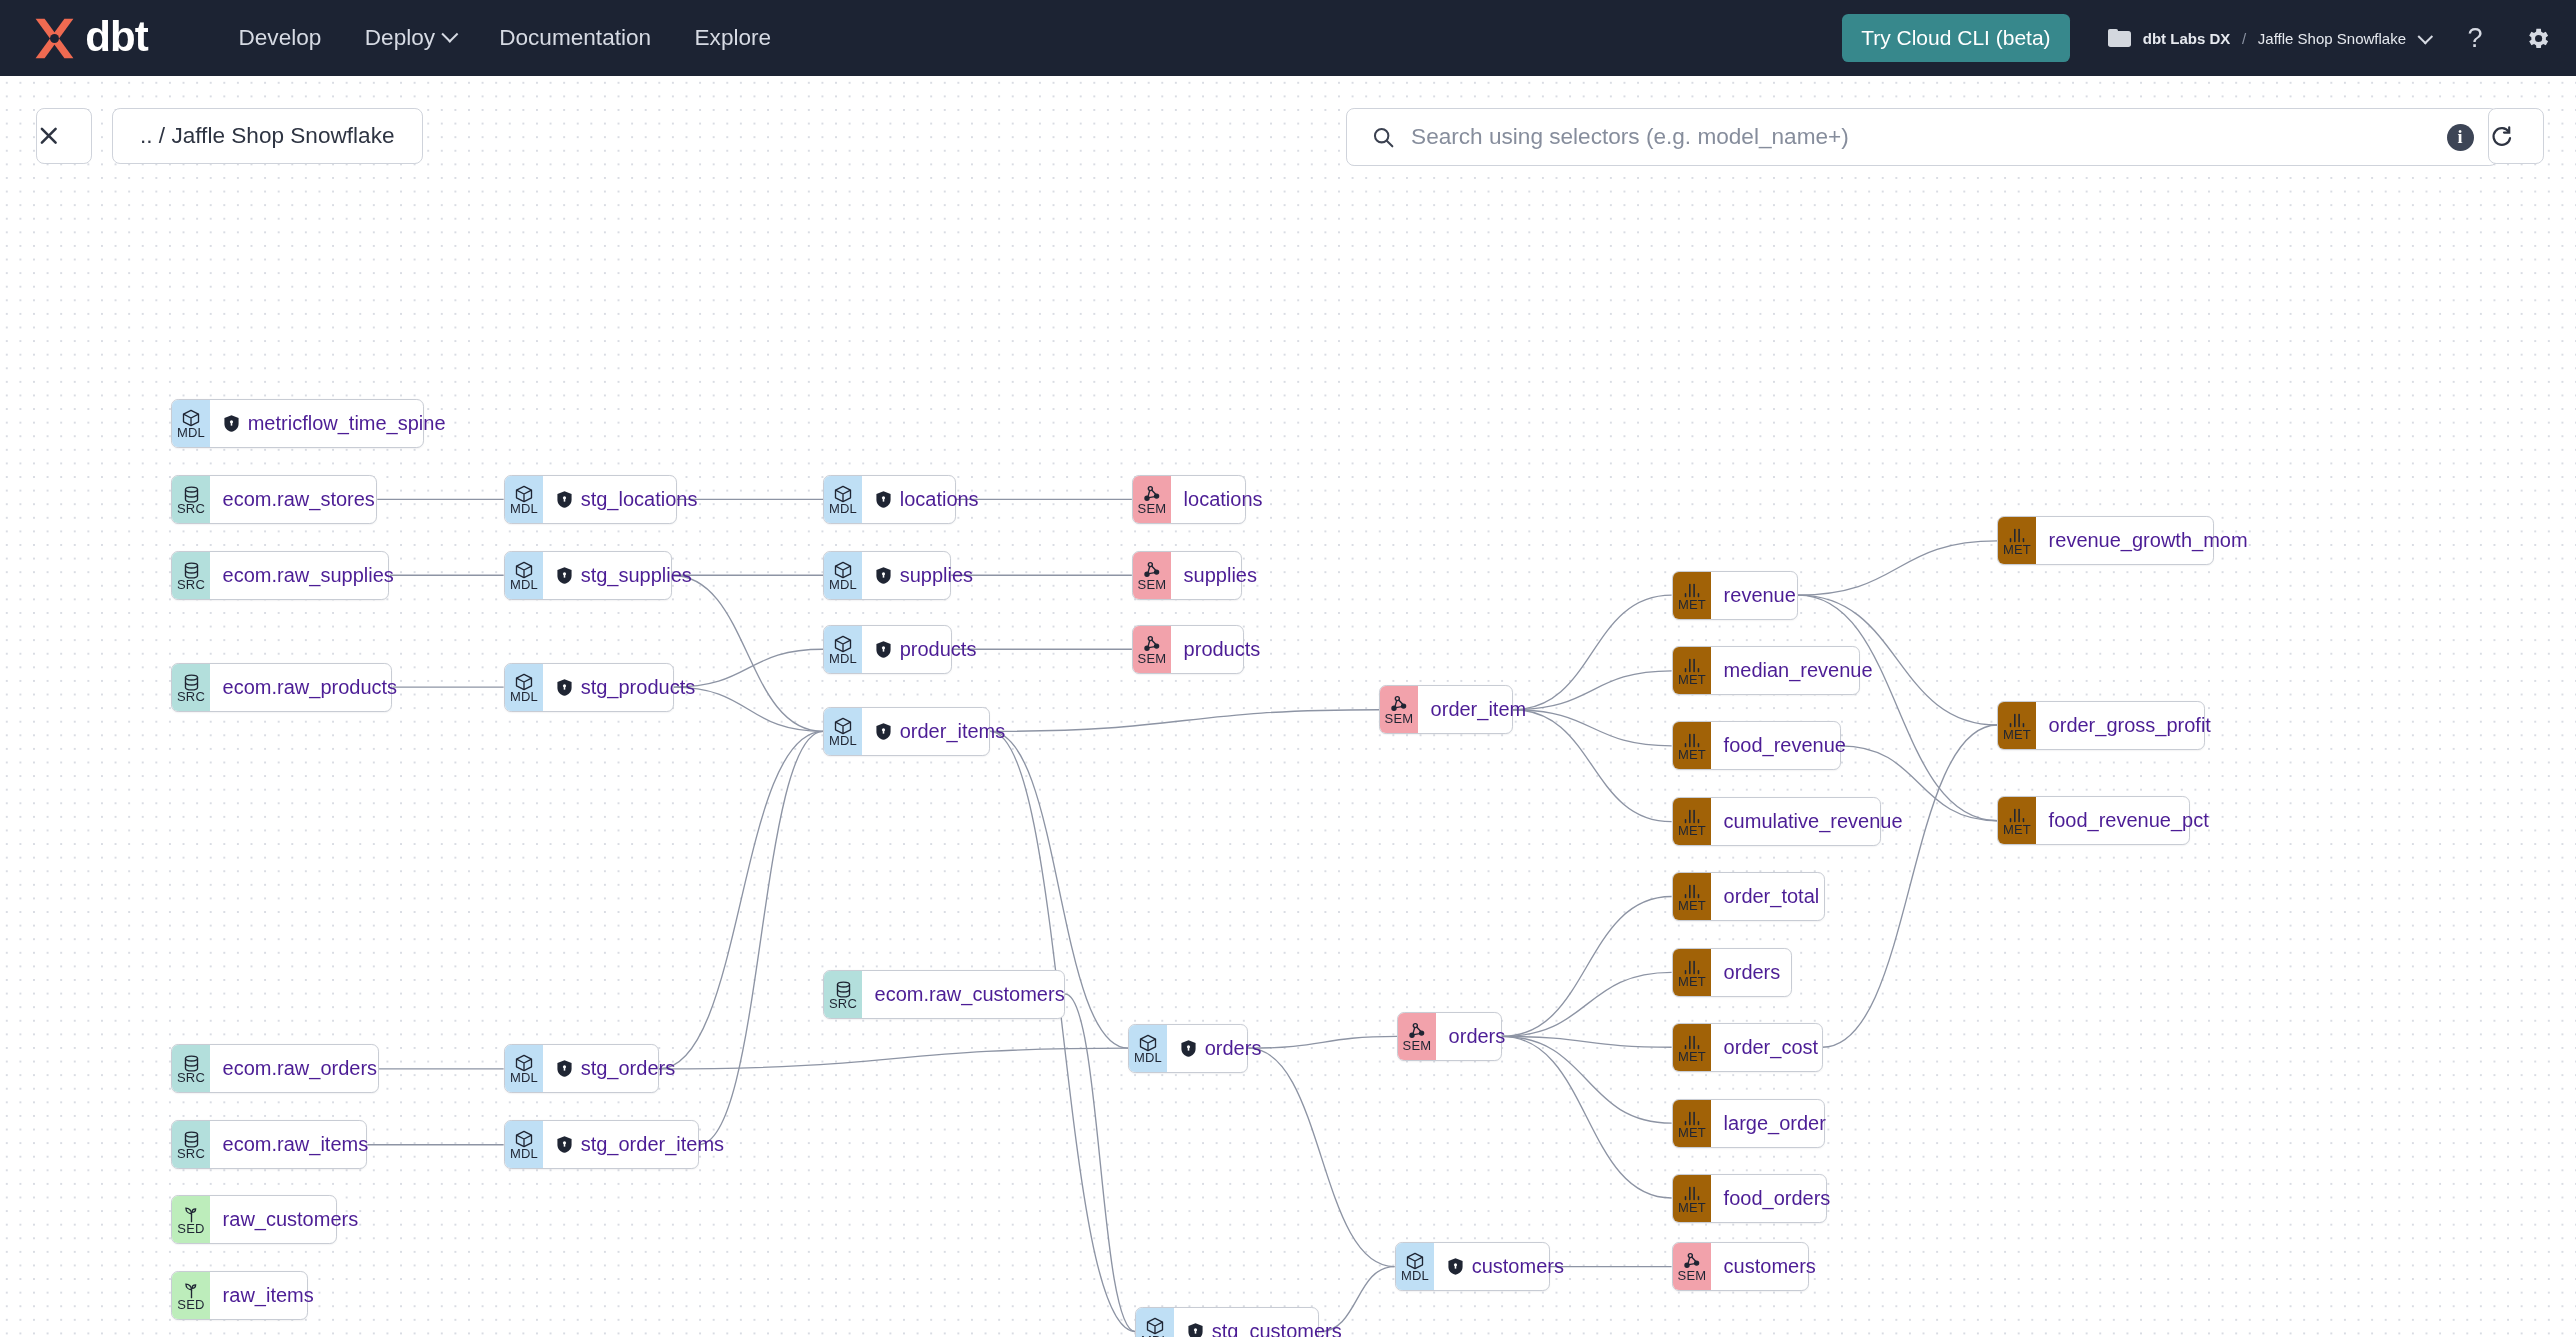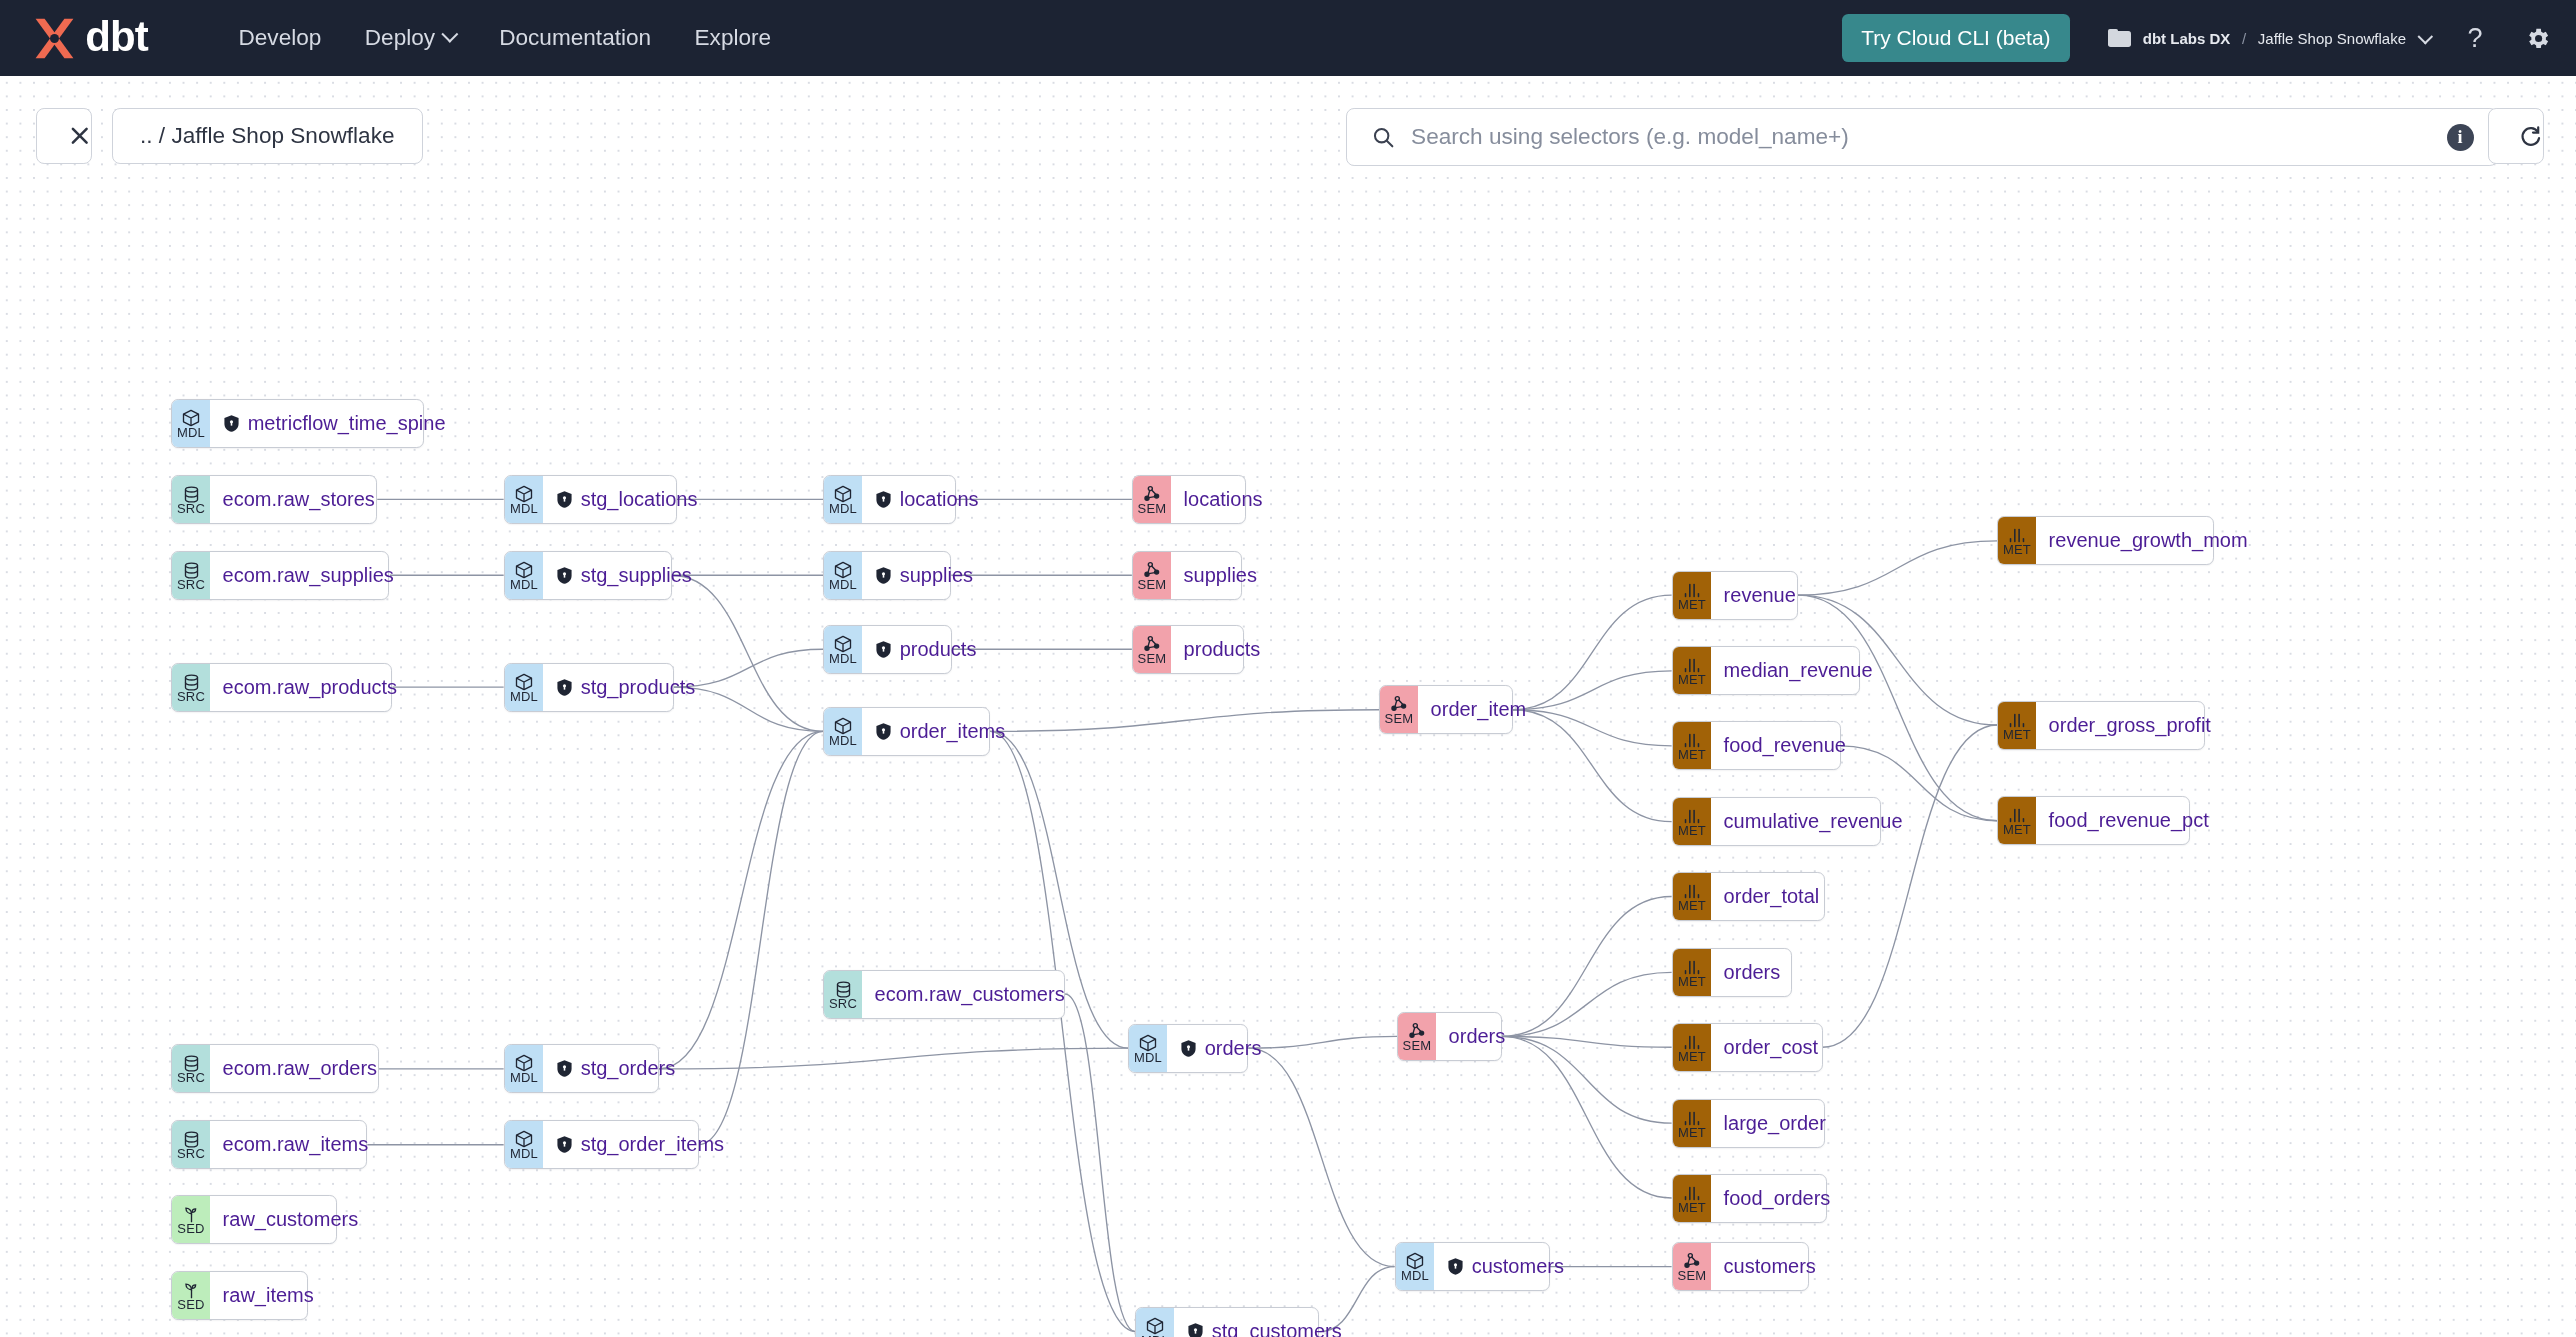--- a/index.html
+++ b/index.html
@@ -57,21 +57,21 @@
   .icon-btn-dark {
     color: #d6dae3; font-size: 27px; margin-left: 31px; cursor: pointer;
     display:flex; align-items:center; justify-content:center;
     width: 31px; height: 31px;
   }
 
   
   #toolbar { position: absolute; top: 76px; left: 0; width: 2576px; height: 76px; }
   .tb-btn {
     position: absolute; background: #ffffff; border: 1.4px solid #cfd3db;
-    border-radius: 8.1px; display: flex; align-items: center; justify-content: flex-end;
+    border-radius: 8.1px; display: flex; align-items: center; justify-content: flex-start;
     cursor: pointer; color: #313747;
   }
   #close-btn { left: 36px; top: 108px; width: 56px; height: 56px; z-index: 6; }
   #close-btn svg { width: 23.5px; height: 23.5px; }
   #breadcrumb-chip {
     left: 112px; top: 108px; height: 56px; padding: 0 27px;
     font-size: 22.6px; color: #2e3442; z-index: 6;
   }
   #search-wrap {
     position: absolute; left: 1346px; top: 108px; width: 1152px; height: 58px;

